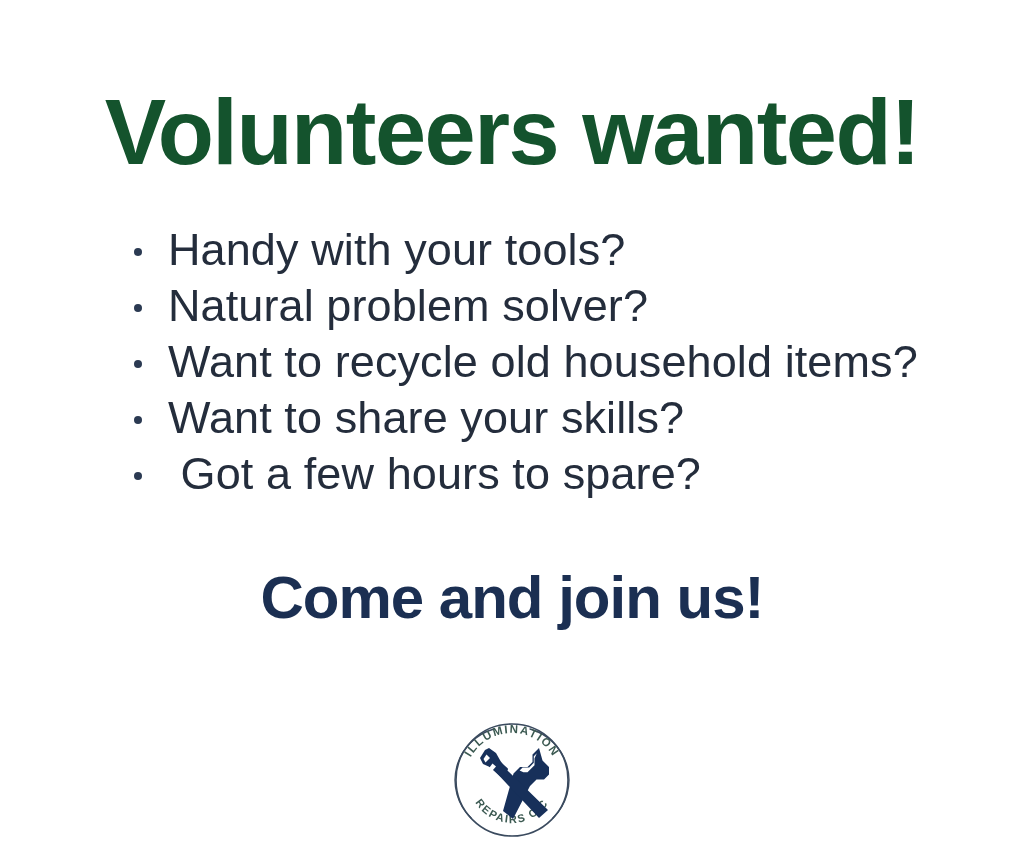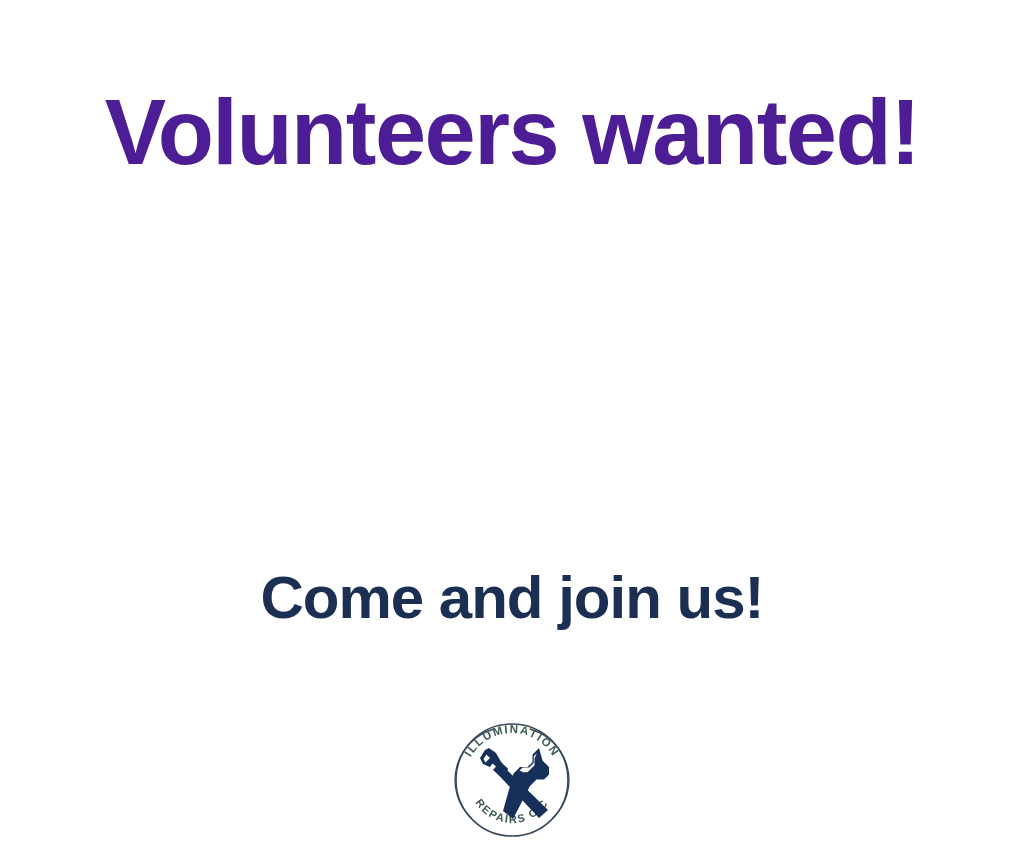--- a/index.html
+++ b/index.html
@@ -28,21 +28,21 @@
     position: absolute;
     left: 0;
     top: 86px;
     width: 1024px;
     text-align: center;
     font-family: "Liberation Sans", sans-serif;
     font-weight: 700;
     font-size: 92px;
     line-height: 1.0;
     letter-spacing: -1.5px;
-    color: #4c1d95;
+    color: #14532d;
     white-space: nowrap;
   }
 
   
   .bullet-list {
     position: absolute;
     left: 128px;
     top: 222px;
     width: 860px;
     margin: 0;
@@ -104,20 +104,27 @@
     height: 140px;
   }
 </style>
 </head>
 <body>
 
 <div class="poster">
 
   <div class="headline">Volunteers wanted!</div>
 
+  <ul class="bullet-list">
+    <li class="bullet-item">Handy with your tools?</li>
+    <li class="bullet-item">Natural problem solver?</li>
+    <li class="bullet-item">Want to recycle old household items?</li>
+    <li class="bullet-item">Want to share your skills?</li>
+    <li class="bullet-item"> Got a few hours to spare?</li>
+  </ul>
 
   <div class="subheadline">Come and join us!</div>
 
   <div class="logo-wrap">
     <svg class="logo-svg" viewBox="0 0 130 140" xmlns="http://www.w3.org/2000/svg">
       <defs>
         <path id="arcTop" d="M 18 74 A 47 47 0 0 1 112 74" fill="none"></path>
         <path id="arcBottom" d="M 22 74 A 43 43 0 0 0 108 74" fill="none"></path>
       </defs>
 

